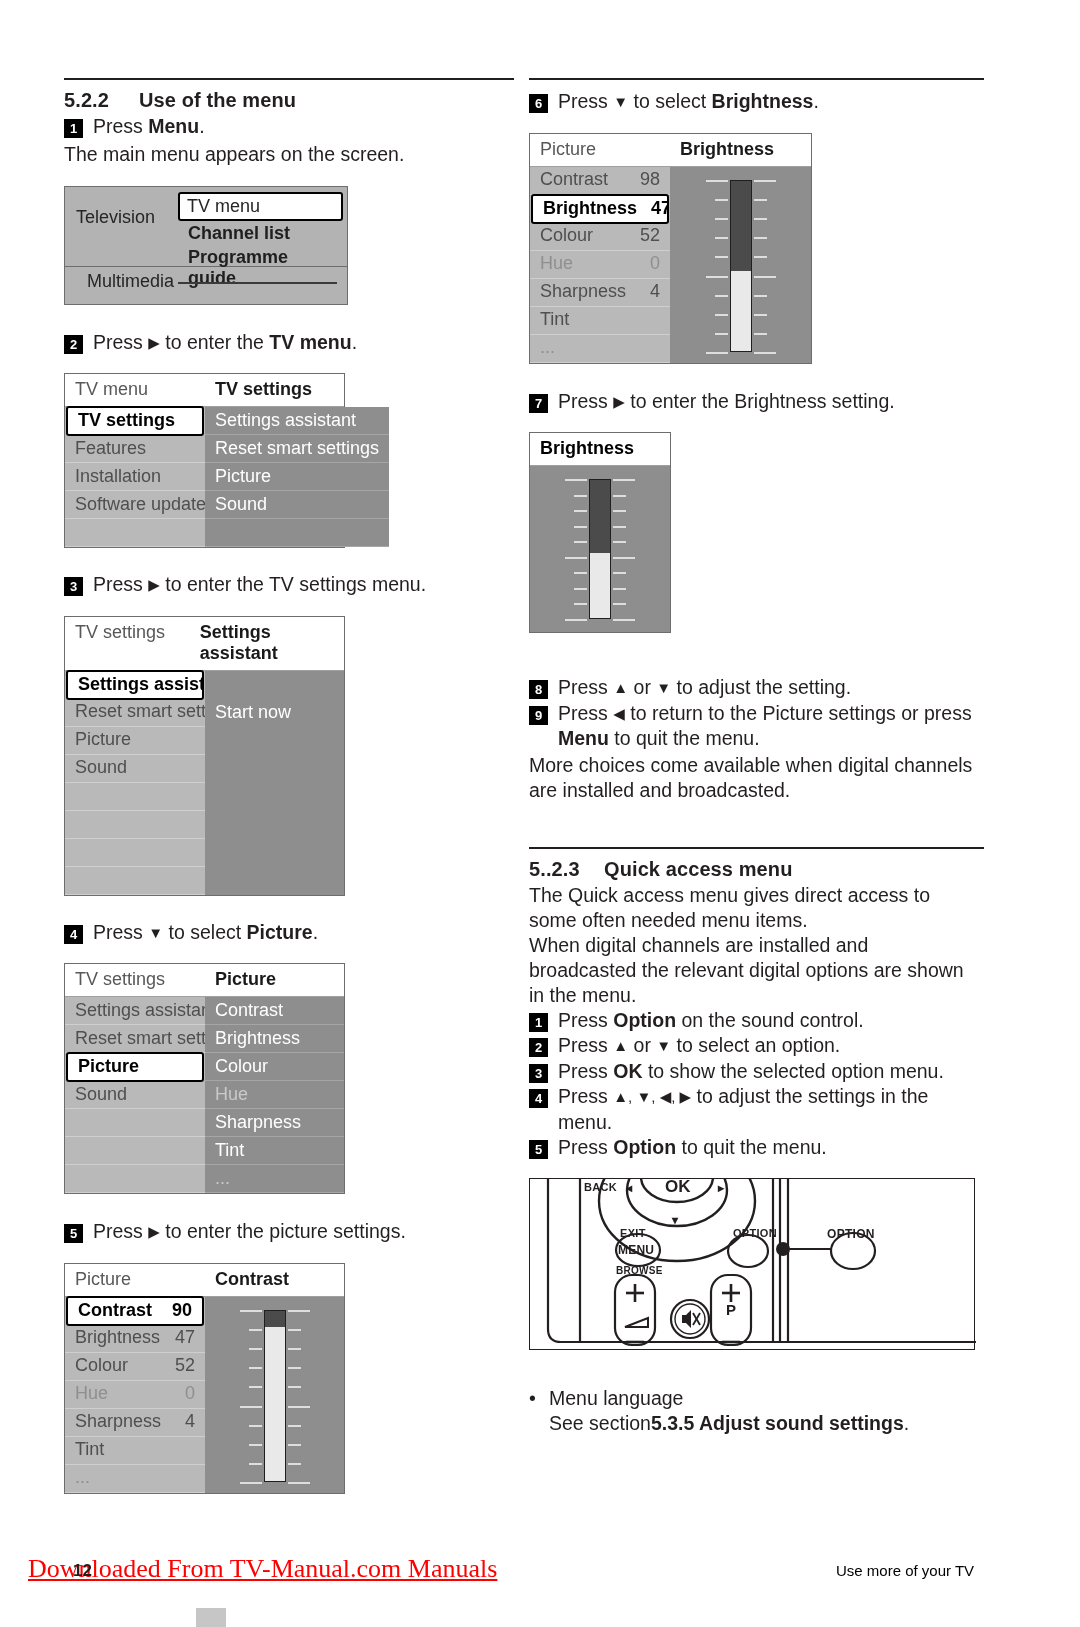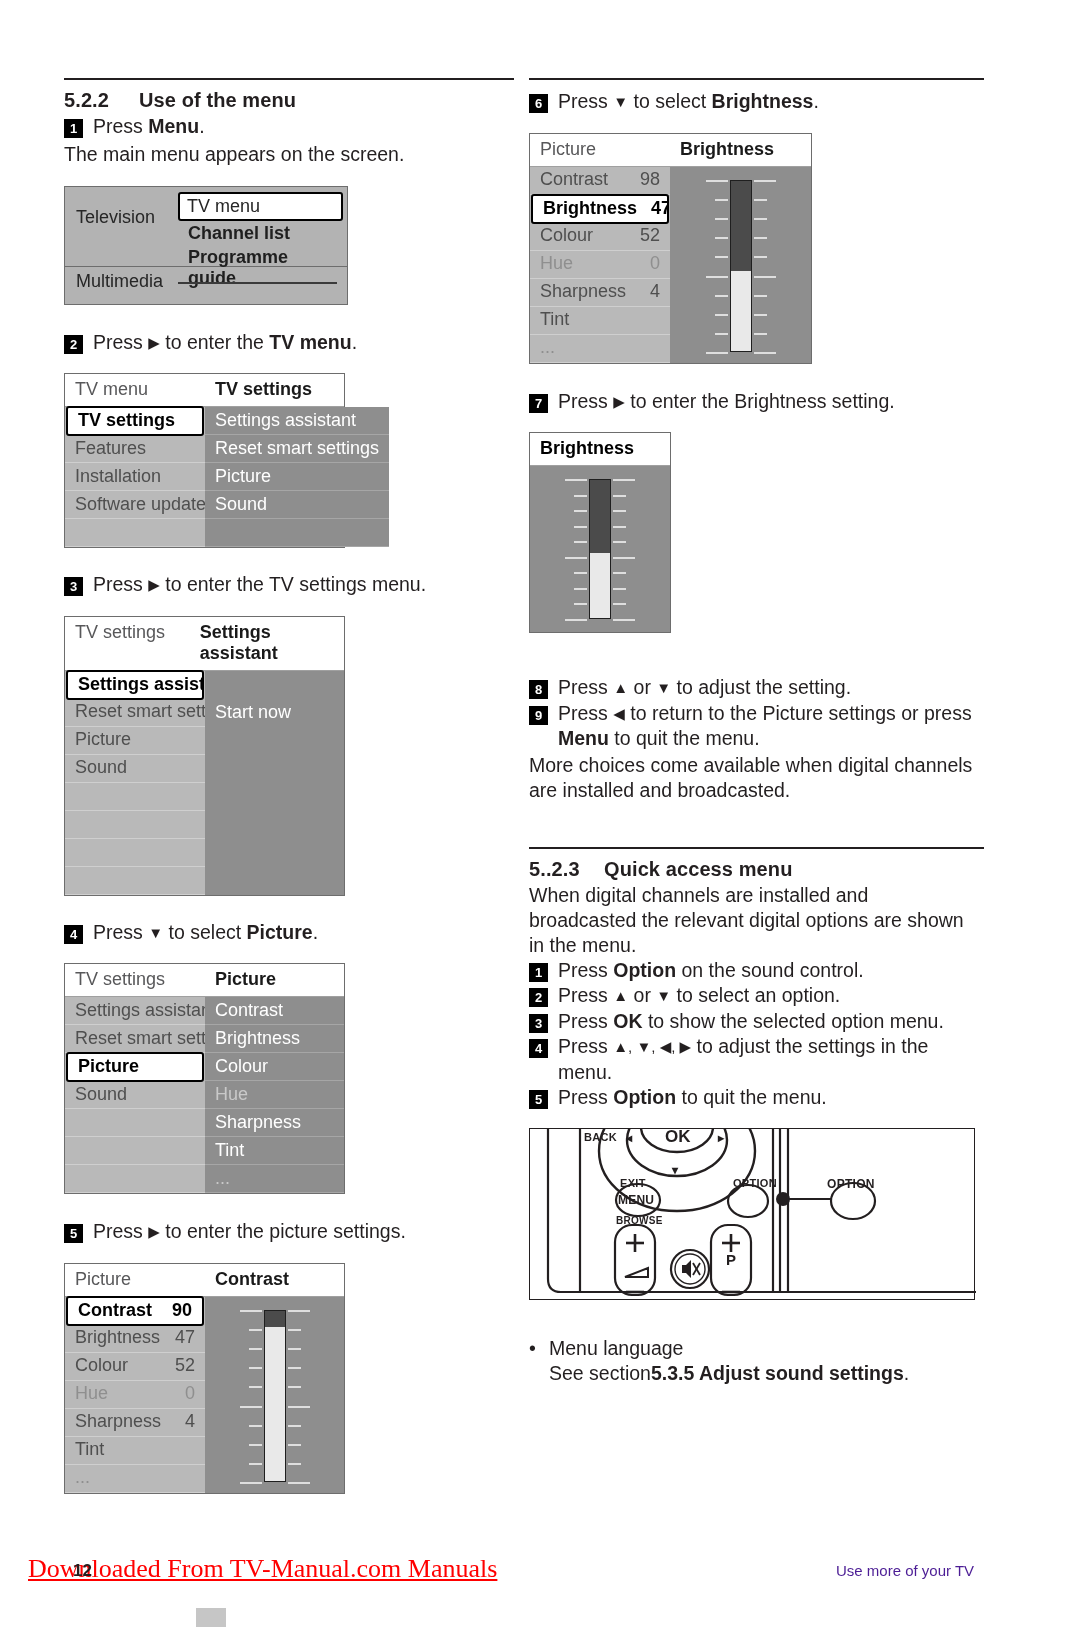--- a/index.html
+++ b/index.html
@@ -96,21 +96,21 @@
     font-family:"Liberation Serif", serif;
     font-size:26px; color:#ff0000; text-decoration:underline;
     white-space:nowrap;
   }
   .pageno {
     position:absolute; left:66px; top:1561px;
     font-size:17px; color:#231f20; font-weight:bold;padding-left:7px;
   }
   .footer-right {
     position:absolute; left:836px; top:1562px;
-    font-size:15px; color:#4c1d95; white-space:nowrap;
+    font-size:15px; color:#000000; white-space:nowrap;
   }
   .bottom-tab {
     position:absolute; left:196px; top:1608px;
     width:30px; height:26px; background:#c6c6c6;
   }
 </style>
 </head>
 <body>
 
 <div class="page">
@@ -135,21 +135,21 @@
         <div style="width:113px; padding:20px 0 0 11px;">
           <div style="font-size:18px;color:#262626;">Television</div>
         </div>
         <div style="flex:1; padding-top:5px;">
           <div style="background:#fff;border:2.5px solid #000;border-radius:3px;font-size:18px;padding:2px 7px;margin-right:4px;">TV menu</div>
           <div style="font-size:18px;padding:2px 10px;font-weight:bold;color:#1f1f1f;">Channel list</div>
           <div style="font-size:18px;padding:1px 10px;font-weight:bold;color:#1f1f1f;">Programme guide</div>
         </div>
       </div>
       <div style="display:flex; height:36px;">
-        <div style="width:113px; padding:4px 0 0 11px; font-size:18px;">Multimedia</div>
+        <div style="width:113px; padding:4px 0 0 22px; font-size:18px;">Multimedia</div>
         <div style="flex:1;padding-top:15px;">
             <div style="height:2px;background:#3a3a3a;margin-right:10px;"></div>
           </div>
       </div>
     </div>
 
     <div class="step" style="margin-top:25px;">
       <span class="stepnum">2</span>
       <span class="steptxt"><span>Press </span><span class="arrow">▶</span><span> to enter the </span><b>TV menu</b><span>.</span></span>
     </div>
@@ -438,20 +438,21 @@
     </div>
 
     <p class="body" style="margin-top:1px;">More choices come available when digital channels are installed and broadcasted.</p>
 
     <div class="rule" style="margin-top:44px; width:455px;"></div>
 
     <h2 class="sec">
       <span class="num">5..2.3</span><span>Quick access menu</span>
     </h2>
 
+    <p class="body">The Quick access menu gives direct access to some often needed menu items.</p>
     <p class="body">When digital channels are installed and broadcasted the relevant digital options are shown in the menu.</p>
 
     <div class="step">
       <span class="stepnum">1</span>
       <span class="steptxt"><span>Press </span><b>Option</b><span> on the sound control.</span></span>
     </div>
     <div class="step">
       <span class="stepnum">2</span>
       <span class="steptxt"><span>Press </span><span class="arrow">▲</span><span> or </span><span class="arrow">▼</span><span> to select an option.</span></span>
     </div>

